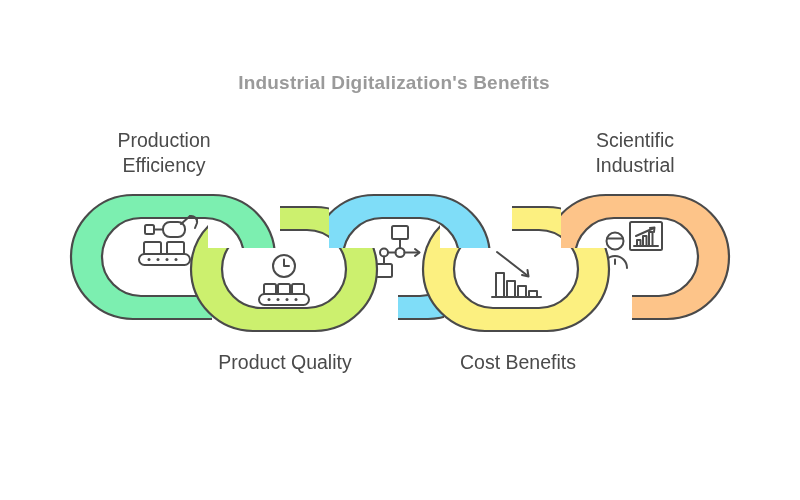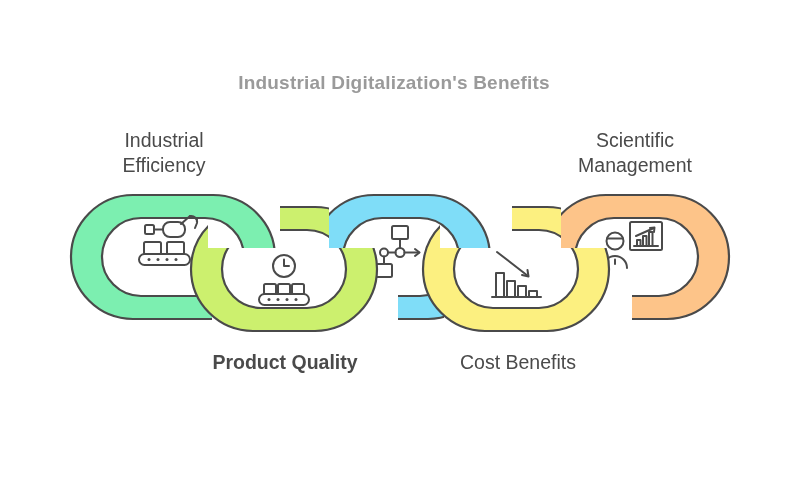--- a/index.html
+++ b/index.html
@@ -38,40 +38,40 @@
     text-align: center;
     font-size: 19.5px;
     color: #4a4a4a;
     line-height: 25px;
     white-space: pre-line;
   }
 
   .label-top-1 { left: 54px;  top: 128px; width: 220px; }
   .label-top-3 { left: 285px; top: 128px; width: 230px; }
   .label-top-5 { left: 520px; top: 128px; width: 230px; }
-  .label-bot-2 { left: 175px; top: 350px; width: 220px; font-weight: bold; }
+  .label-bot-2 { left: 175px; top: 350px; width: 220px; }
   .label-bot-4 { left: 408px; top: 350px; width: 220px; }
 
   svg#chain {
     position: absolute;
     left: 0;
     top: 0;
   }
 </style>
 </head>
 <body>
 
 <div id="canvas">
 
   <div id="page-title">Industrial Digitalization's Benefits</div>
 
-  <div class="link-label label-top-1">Industrial
+  <div class="link-label label-top-1">Production
 Efficiency</div>
   <div class="link-label label-top-5">Scientific
-Management</div>
+Industrial</div>
   <div class="link-label label-bot-2">Product Quality</div>
   <div class="link-label label-bot-4">Cost Benefits</div>
 
   <svg id="chain" width="800" height="500" viewBox="0 0 800 500">
 
     <defs>
 
       <clipPath id="clip-link2">
         <path d="M0,0 H800 V500 H0 Z
                  M208,196 h72 v52 h-72 Z

